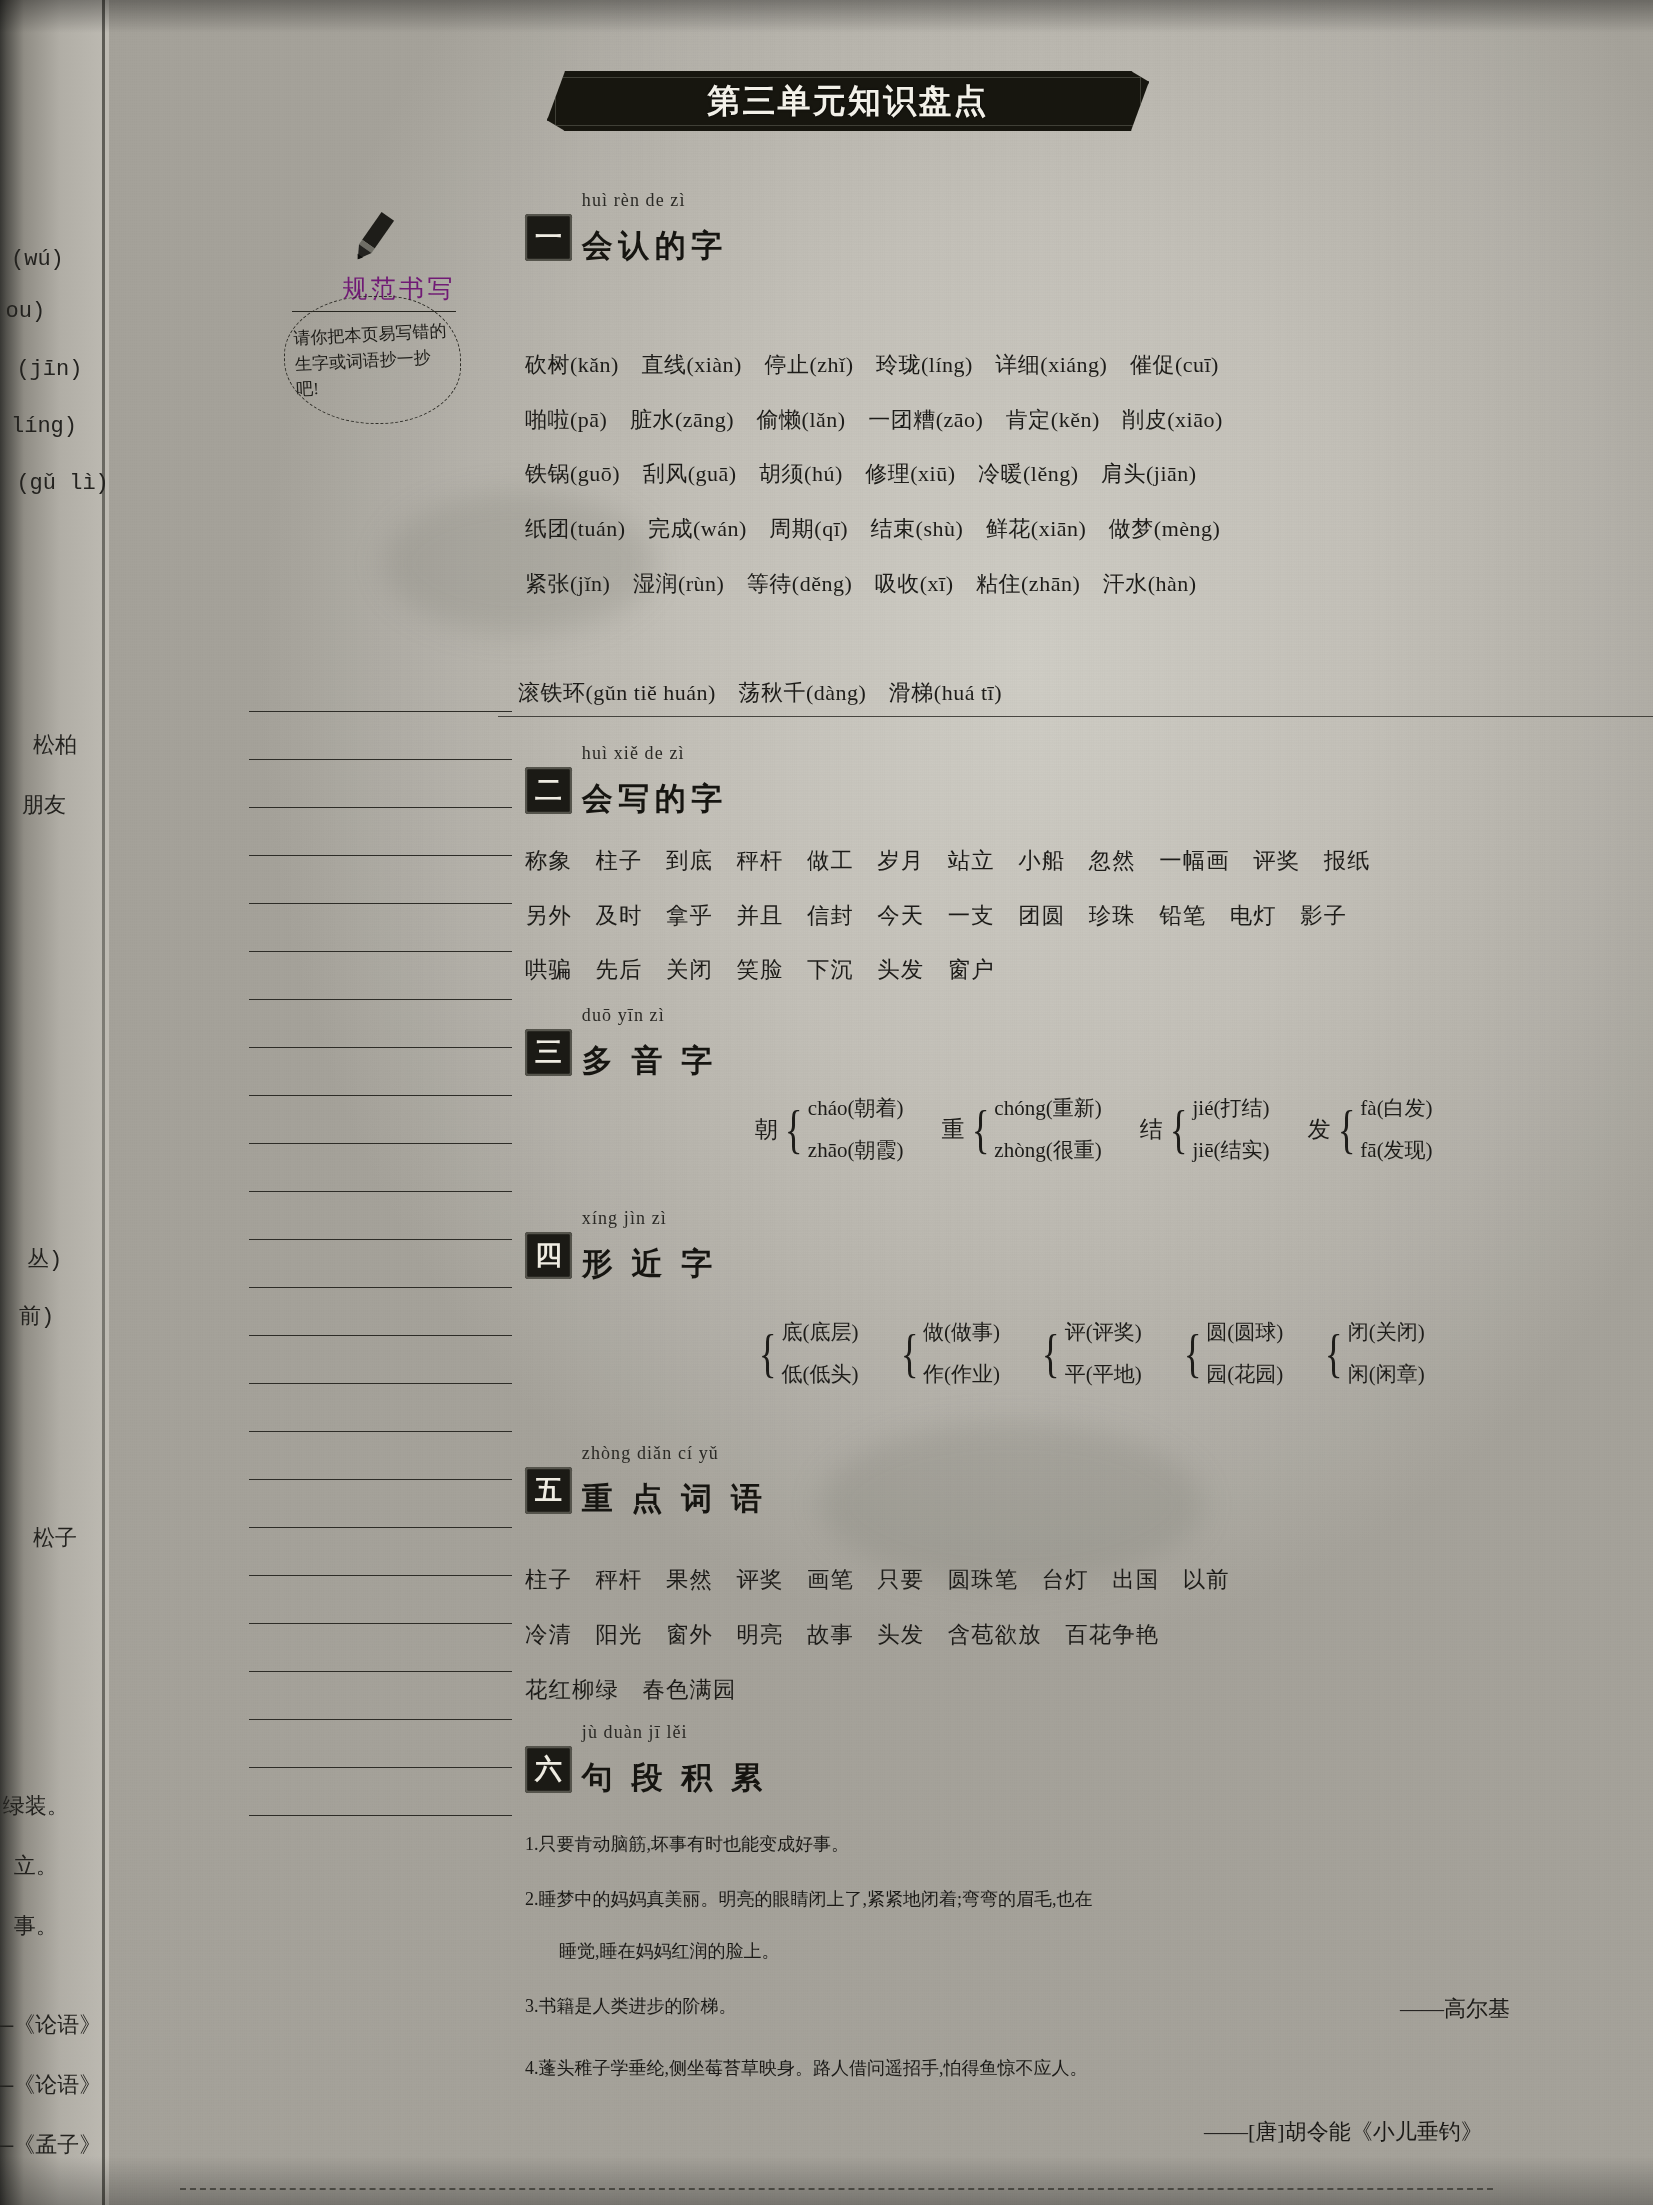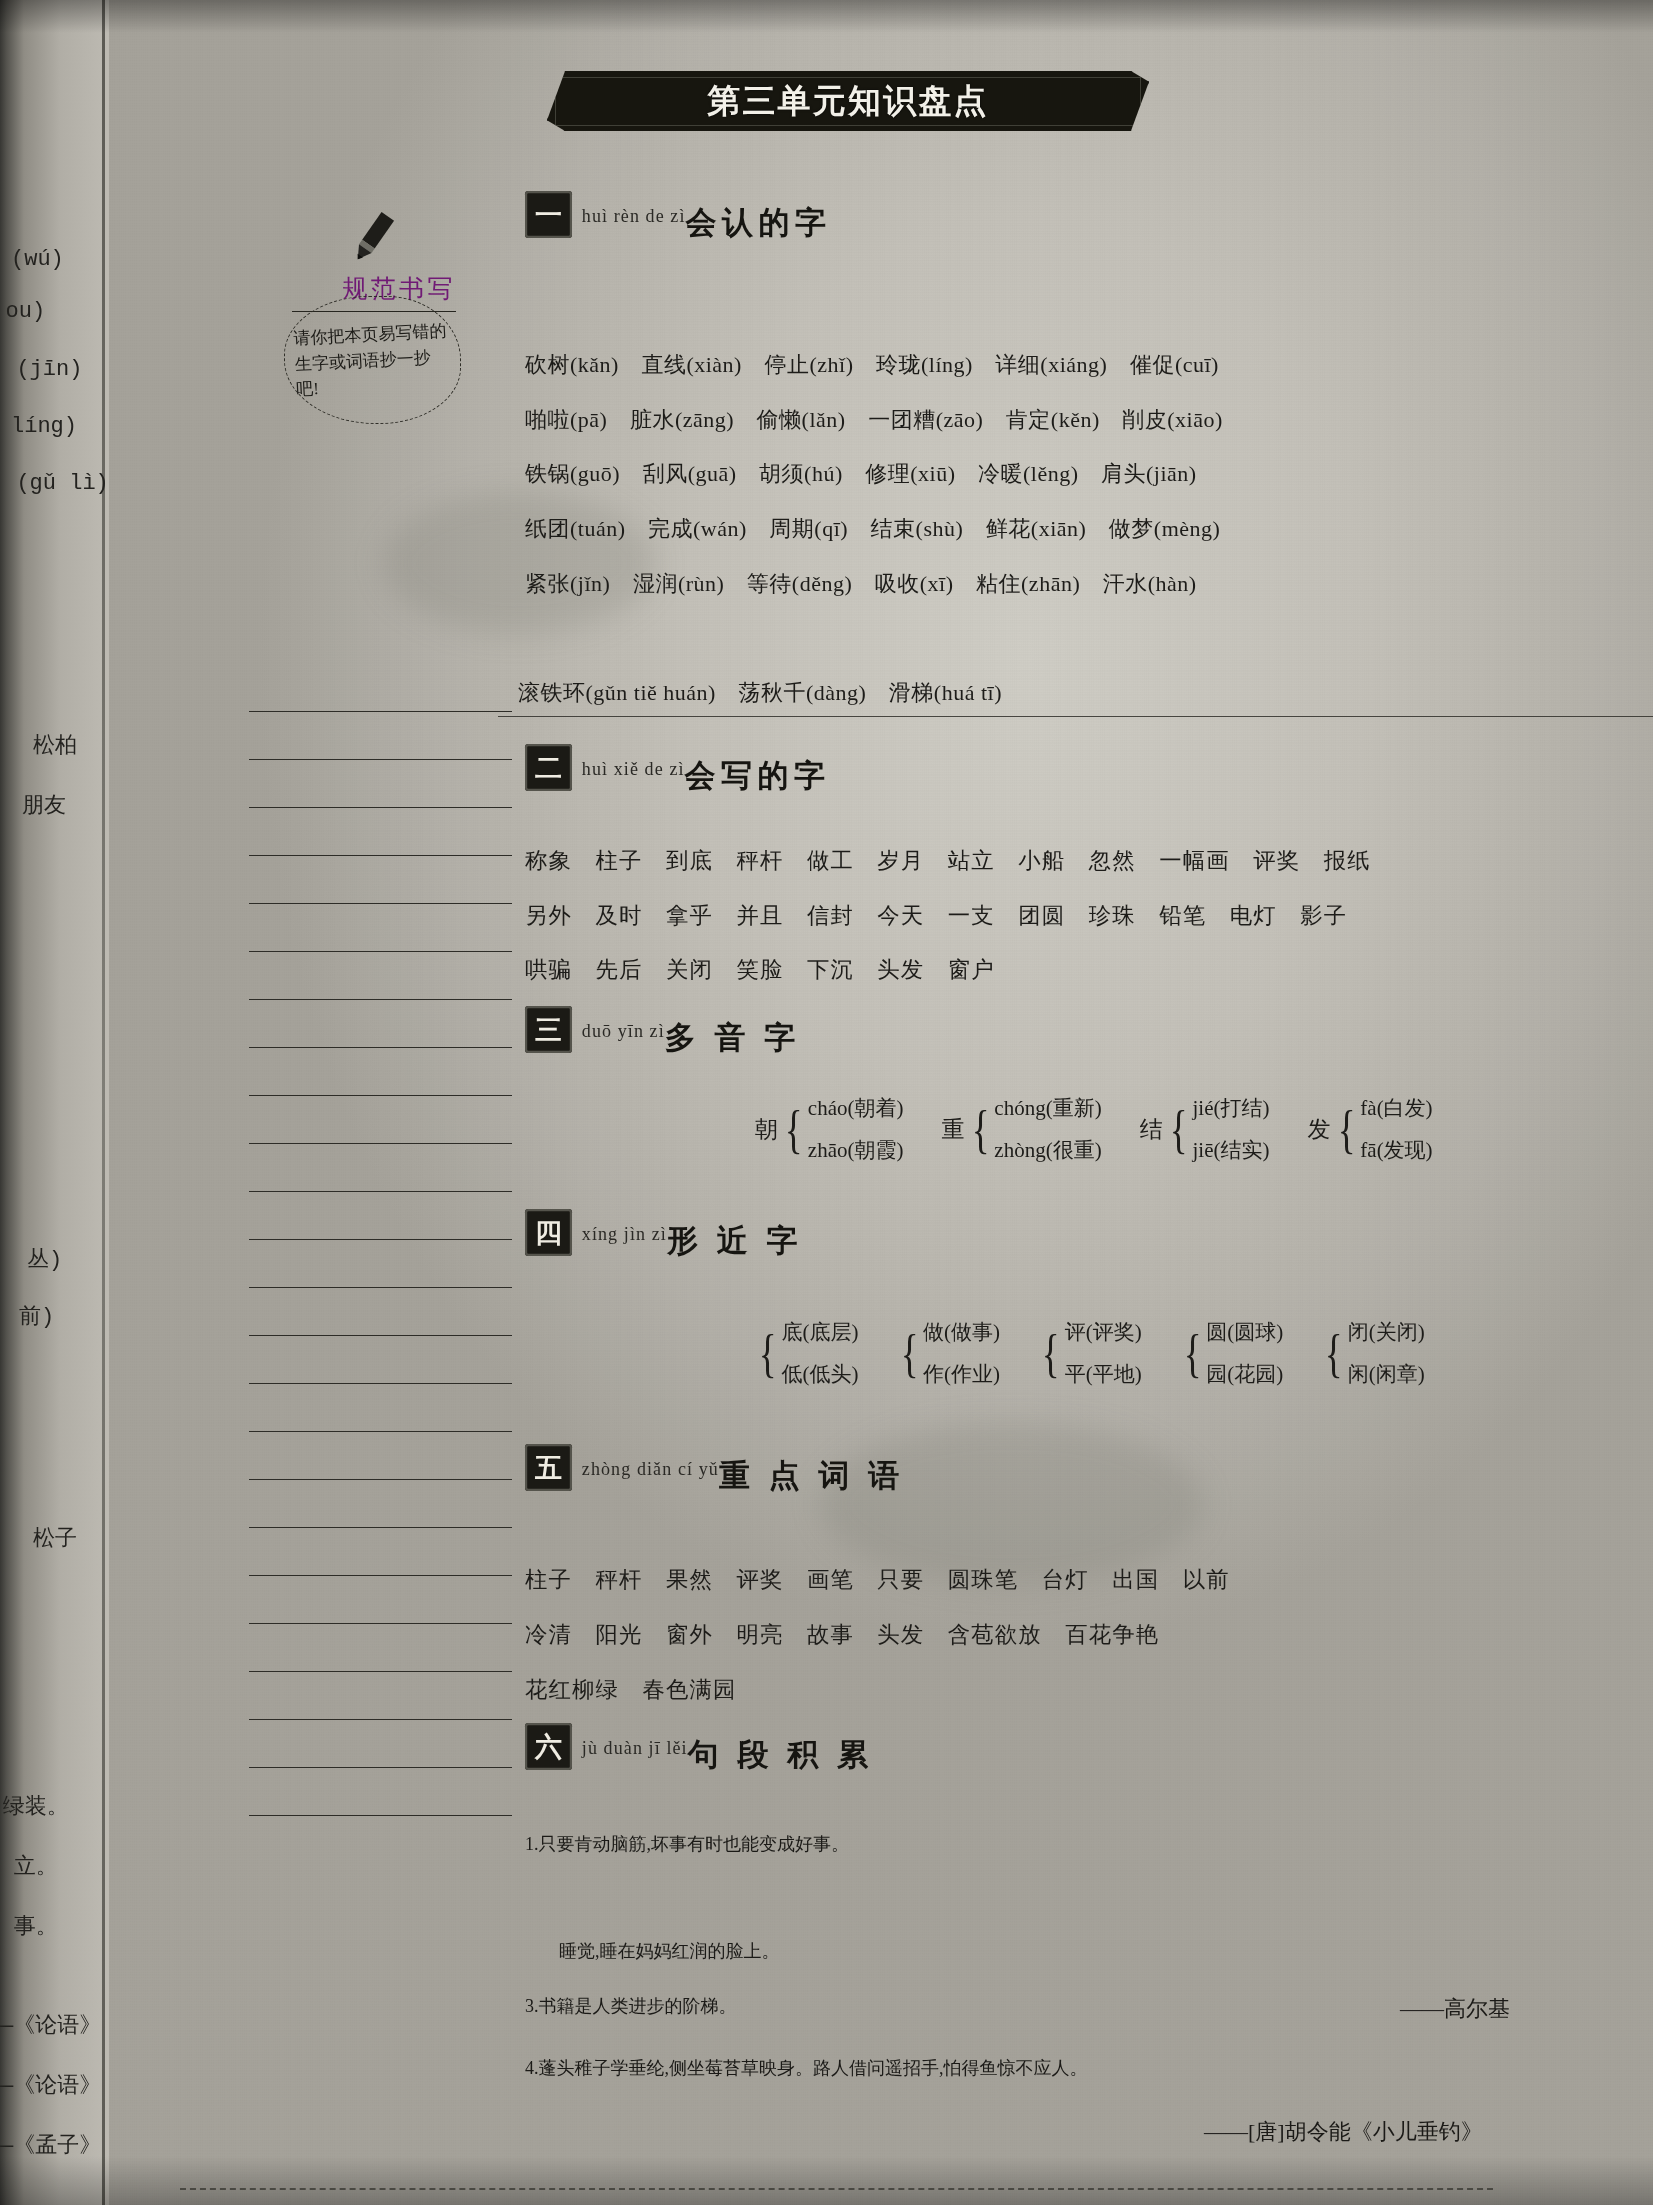--- a/index.html
+++ b/index.html
@@ -84,21 +84,21 @@
   .sec{position:absolute;}
   .sec-head{position:relative;display:flex;align-items:flex-end;gap:9.8px;}
   .sec-num{
     width:47px;height:47px;flex:0 0 47px;
     background:#1b1a15;color:#efece2;
     display:flex;align-items:center;justify-content:center;
     font-size:27px;font-weight:bold;font-family:"Liberation Serif", serif;
     border-radius:3.3px;
     box-shadow:inset 0 0 0 2.2px #55544c;
   }
-  .sec-titles{display:flex;line-height:1;}
+  .sec-titles{display:flex;flex-direction:column;line-height:1;gap:15px;}
   .sec-pinyin{font-size:18px;letter-spacing:1.1px;color:#2a2925;margin-bottom:5.5px;font-family:"Liberation Serif", serif;}
   .sec-title{font-size:31px;font-weight:bold;letter-spacing:5.5px;color:#161511;font-family:"Liberation Serif", serif;}
 
   
   .wordline{
     font-family:"Liberation Serif", serif;
     font-size:22px;color:#1d1c19;white-space:nowrap;letter-spacing:0.5px;
   }
   .wordline.compact{font-size:22.4px;letter-spacing:1.1px;}
 
@@ -364,20 +364,21 @@
   <div class="sec" style="left:295px;top:1723px;">
     <div class="sec-head">
       <div class="sec-num">六</div>
       <div class="sec-titles">
         <div class="sec-pinyin">jù duàn jī lěi</div>
         <div class="sec-title">句 段 积 累</div>
       </div>
     </div>
   </div>
   <div class="sent" style="left:295px;top:1832px;">1.只要肯动脑筋,坏事有时也能变成好事。</div>
+  <div class="sent" style="left:295px;top:1887px;">2.睡梦中的妈妈真美丽。明亮的眼睛闭上了,紧紧地闭着;弯弯的眉毛,也在</div>
   <div class="sent indent" style="left:295px;top:1939px;">睡觉,睡在妈妈红润的脸上。</div>
   <div class="sent" style="left:295px;top:1994px;">3.书籍是人类进步的阶梯。</div>
   <div class="attrib" style="left:1170px;top:1994px;">——高尔基</div>
   <div class="sent" style="left:295px;top:2056px;">4.蓬头稚子学垂纶,侧坐莓苔草映身。路人借问遥招手,怕得鱼惊不应人。</div>
   <div class="attrib" style="left:974px;top:2117px;">——[唐]胡令能《小儿垂钓》</div>
 
 </div>
 
 <div class="cutline"></div>
 

